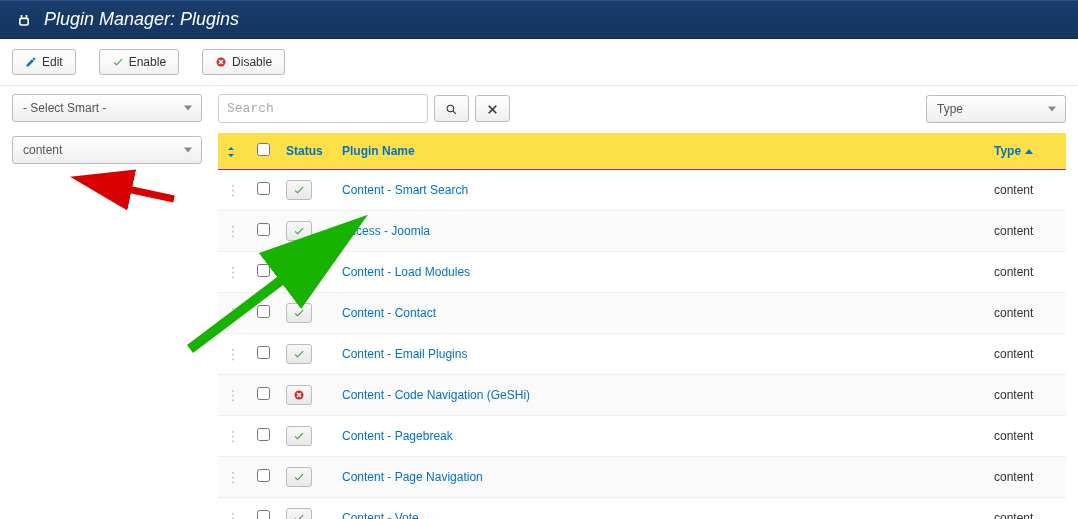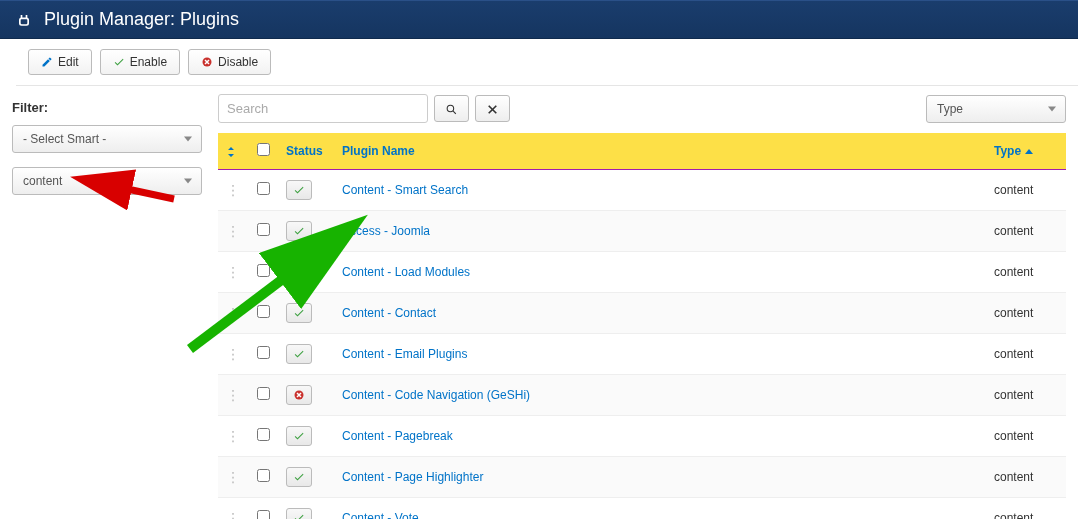--- a/index.html
+++ b/index.html
@@ -12,32 +12,32 @@
   }
   .header-bar {
     background: linear-gradient(#1a3d6d, #153560);
     color: #fff;
     padding: 8px 14px;
     display: flex;
     align-items: center;
     gap: 10px;
     border-top: 1px solid #2a5088;
     border-bottom: 1px solid #0f2a4d;
+    font-style: italic;
   }
   .header-bar .title {
     font-size: 18px;
     font-weight: normal;
   }
   .plugin-icon svg { width: 20px; height: 20px; display:block; }
   .toolbar {
     padding: 10px 12px;
     display: flex;
-    gap: 8px;
+    gap: 23px;
     border-bottom: 1px solid #e5e5e5;
-    margin-left: 16px;
   }
   .btn {
     background: linear-gradient(#fff,#f2f2f2);
     border: 1px solid #bbb;
     border-radius: 3px;
     padding: 5px 12px;
     font-size: 12px;
     color: #333;
     cursor: pointer;
     display: inline-flex;
@@ -92,20 +92,21 @@
     gap: 6px;
     margin-bottom: 10px;
   }
   .search-input {
     width: 210px;
     padding: 6px 8px;
     border: 1px solid #ccc;
     border-radius: 3px;
     font-size: 13px;
     color: #555;
+    font-family: Liberation Mono, monospace;
   }
   .search-input::placeholder { color: #aaa; }
   .icon-btn {
     background: linear-gradient(#fff,#eee);
     border: 1px solid #bbb;
     border-radius: 3px;
     padding: 5px 10px;
     cursor: pointer;
     font-size: 13px;
   }
@@ -214,21 +215,20 @@
           <circle cx="12" cy="12" r="9" fill="#c9302c"></circle>
           <path stroke="#fff" stroke-width="3" d="M8 8l8 8M16 8l-8 8"></path>
         </svg>
     </span>
     <span>Disable</span>
   </button>
 </div>
 
 <div class="main-wrap">
   <div class="sidebar">
-    <h4>Filter:</h4>
     <div class="select-wrap">
       <button class="sel">- Select Smart -</button>
     </div>
     <div class="select-wrap" id="type-filter-wrap" style="position:relative;">
       <button class="sel">content</button>
     </div>
   </div>
 
   <div class="content-area" style="position:relative;">
     <div class="top-controls">
@@ -354,21 +354,21 @@
             <td class="type-cell">content</td>
           </tr>
           <tr>
             <td><span class="drag-handle">⋮</span></td>
             <td><input type="checkbox" class="row-check" style=""></td>
             <td><span class="status-pill">
                 <svg width="12" height="12" viewBox="0 0 24 24">
                   <path fill="#3fa142" d="M9 16.2 4.8 12l-1.4 1.4L9 19 21 7l-1.4-1.4z"></path>
                 </svg>
               </span></td>
-            <td><a href="#" class="plugin-link">Content - Page Highlighter</a></td>
+            <td><a href="#" class="plugin-link">Content - Page Navigation</a></td>
             <td class="type-cell">content</td>
           </tr>
           <tr>
             <td><span class="drag-handle">⋮</span></td>
             <td><input type="checkbox" class="row-check" style=""></td>
             <td><span class="status-pill">
                 <svg width="12" height="12" viewBox="0 0 24 24">
                   <path fill="#3fa142" d="M9 16.2 4.8 12l-1.4 1.4L9 19 21 7l-1.4-1.4z"></path>
                 </svg>
               </span></td>

